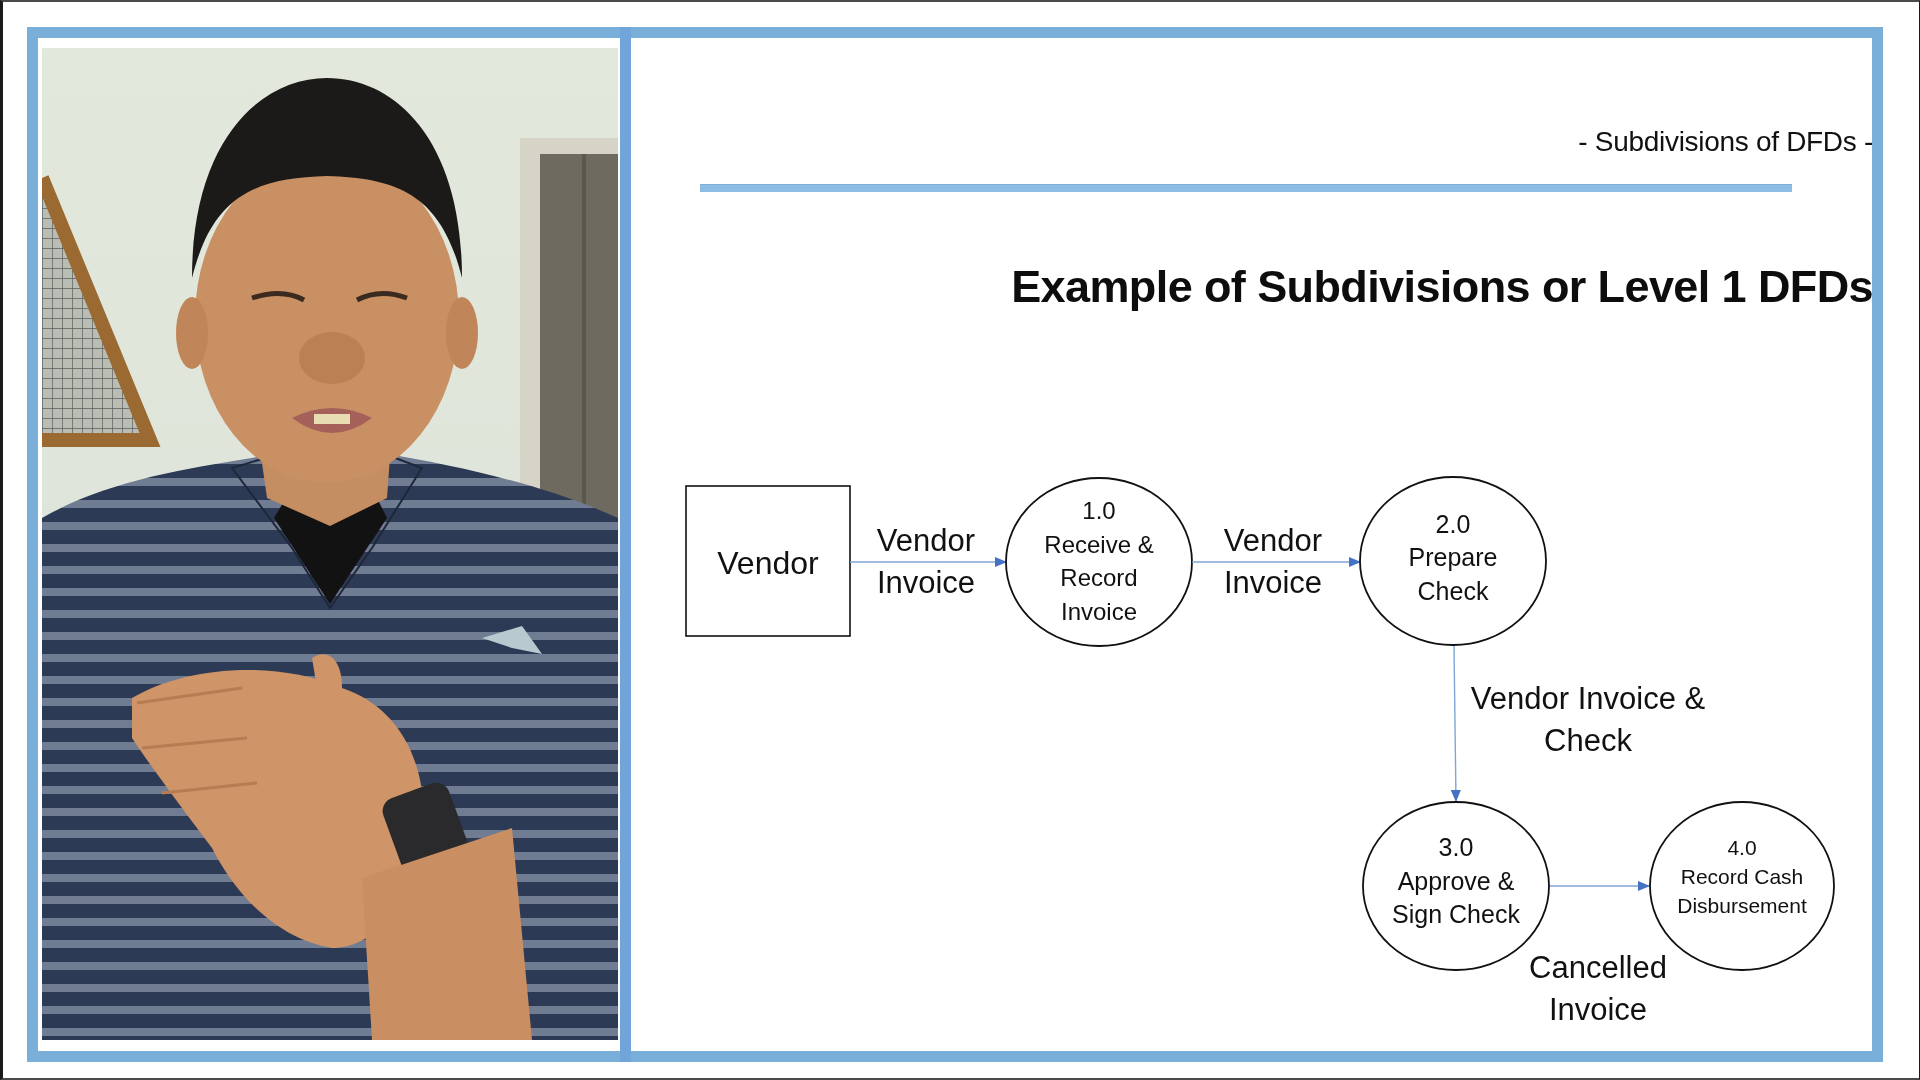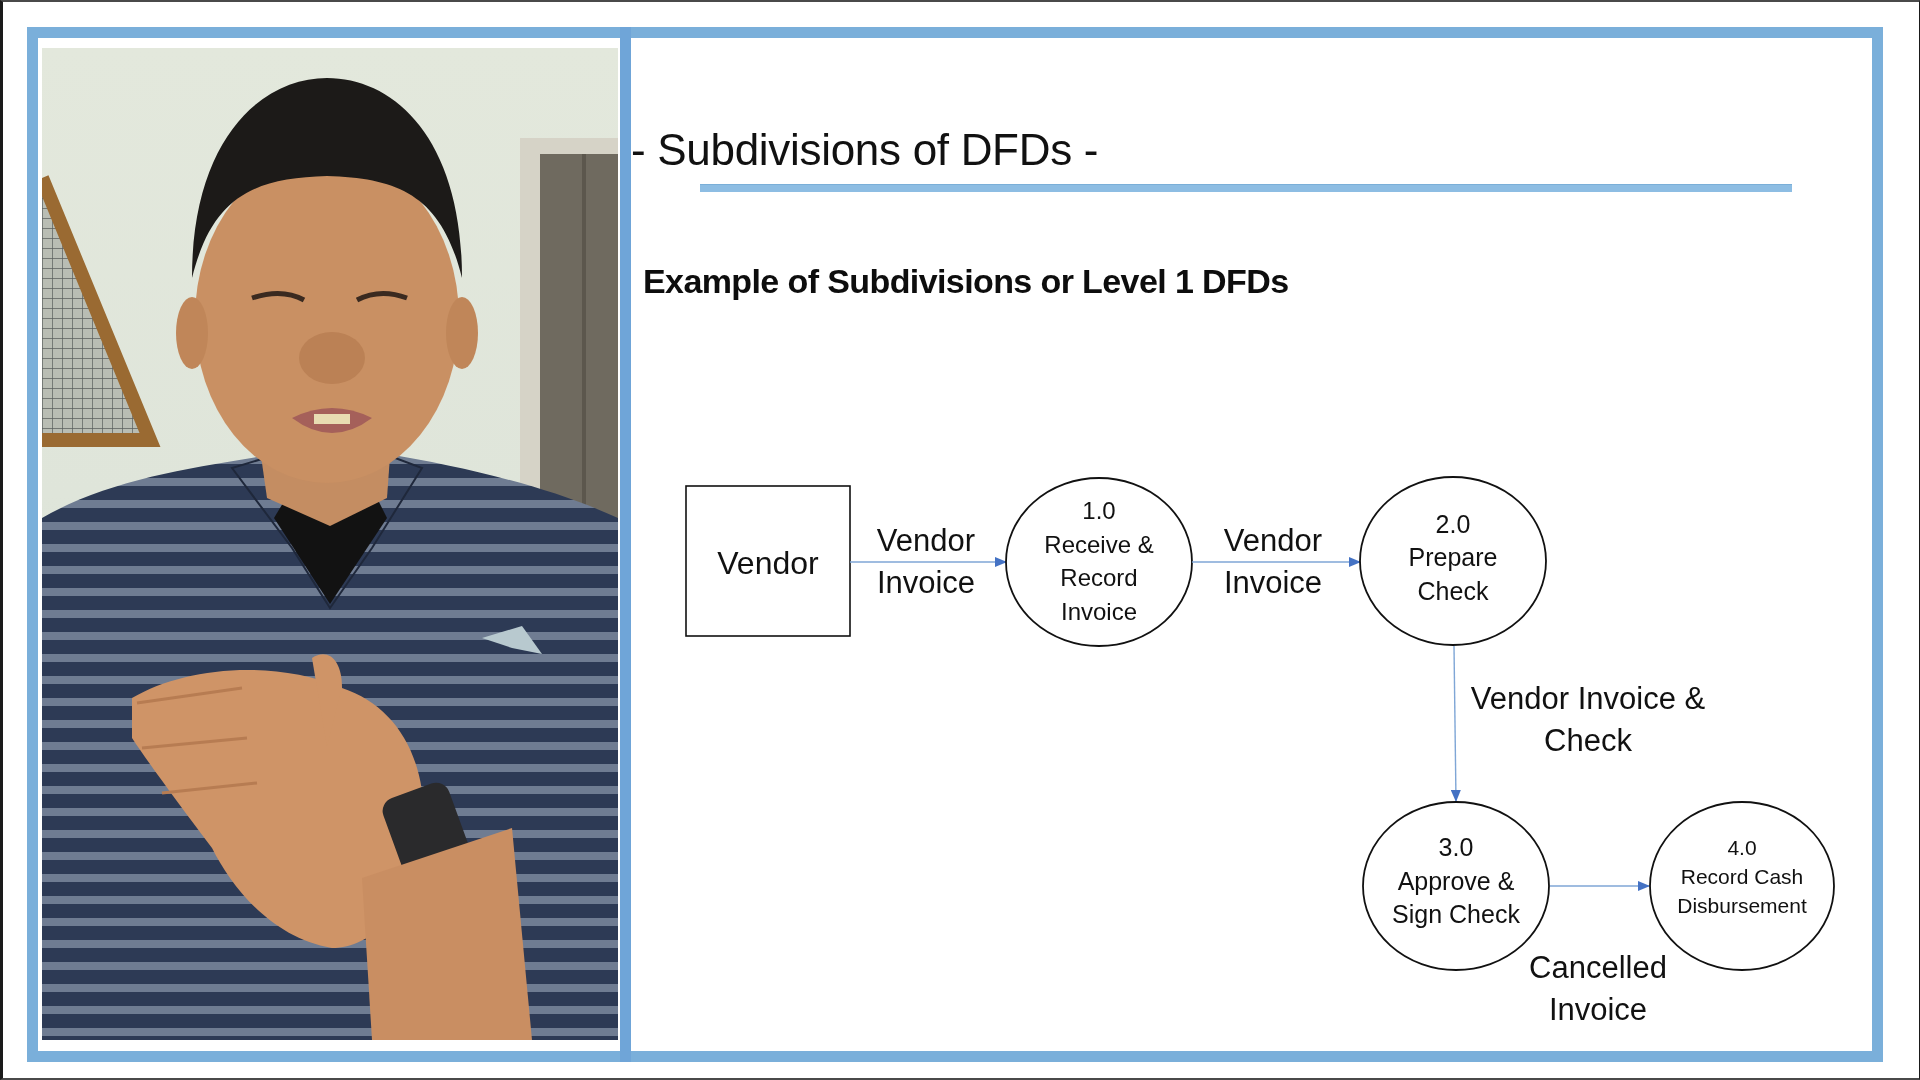--- a/index.html
+++ b/index.html
@@ -27,30 +27,30 @@
     position: absolute; left: 42px; top: 48px; width: 576px; height: 992px;
     overflow: hidden;
     background: linear-gradient(180deg, #e3e8dc 0%, #dfe5da 45%, #d8ddd2 100%);
   }
   .divider {
     position: absolute; left: 620px; top: 27px; width: 11px; height: 1035px;
     background: #6fa5d8;
   }
   .slide { position: absolute; left: 631px; top: 38px; width: 1241px; height: 1013px; }
   .slide-title {
-    position: absolute; left: 0; width: 1242px; top: 90px; text-align: left;
-    font-size: 44px; color: #111; line-height: 1; letter-spacing: -0.3px;
+    position: absolute; left: 0; width: 1242px; top: 90px; text-align: right;
+    font-size: 28px; color: #111; line-height: 1; letter-spacing: -0.3px;
   }
   .slide-rule {
     position: absolute; left: 69px; top: 146px; width: 1092px; height: 7px;
     background: #8dbde3; border-top: 1px solid #7aafd8;
   }
   .slide-heading {
-    position: absolute; left: 12px; width: 1242px; top: 226px; text-align: left;
-    font-size: 34px; font-weight: bold; color: #0d0d0d; line-height: 1; letter-spacing: -0.6px;
+    position: absolute; left: 0; width: 1242px; top: 226px; text-align: right;
+    font-size: 45px; font-weight: bold; color: #0d0d0d; line-height: 1; letter-spacing: -0.6px;
   }
   .slide-sub {
     position: absolute; left: 65px; top: 335px;
     font-size: 32px; color: #111; line-height: 1; letter-spacing: -0.3px;
   }
   svg.dfd { position: absolute; left: 0; top: 0; }
   .lbl { font-family: "Liberation Sans", "DejaVu Sans", sans-serif; fill: #111; }
 </style>
 </head>
 <body>

